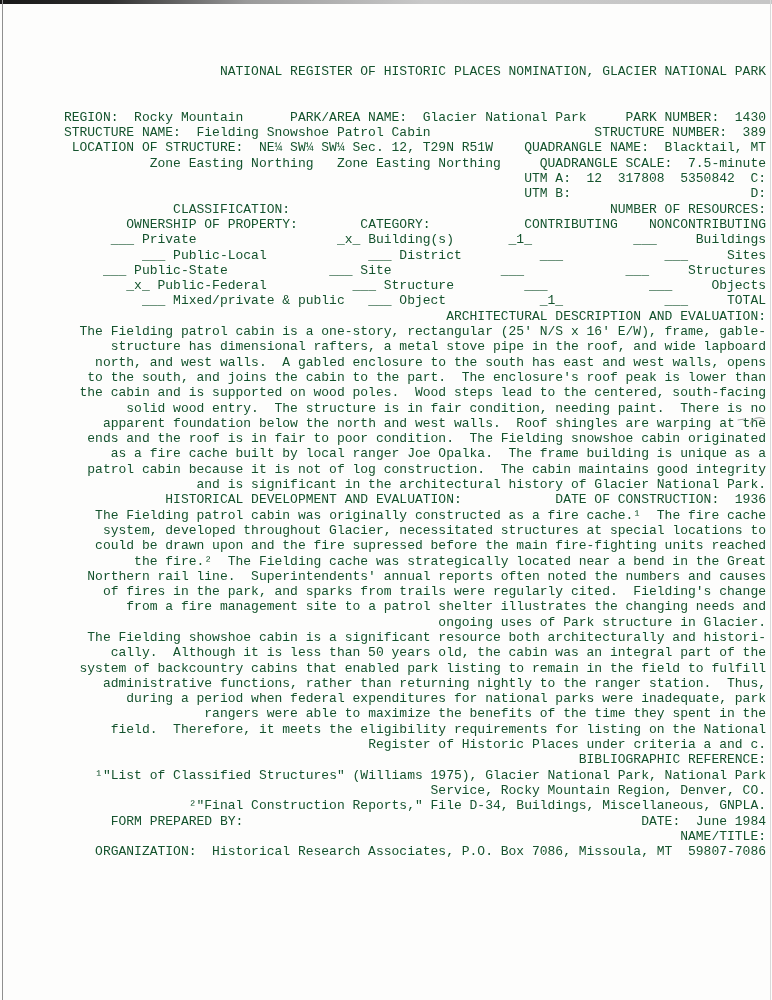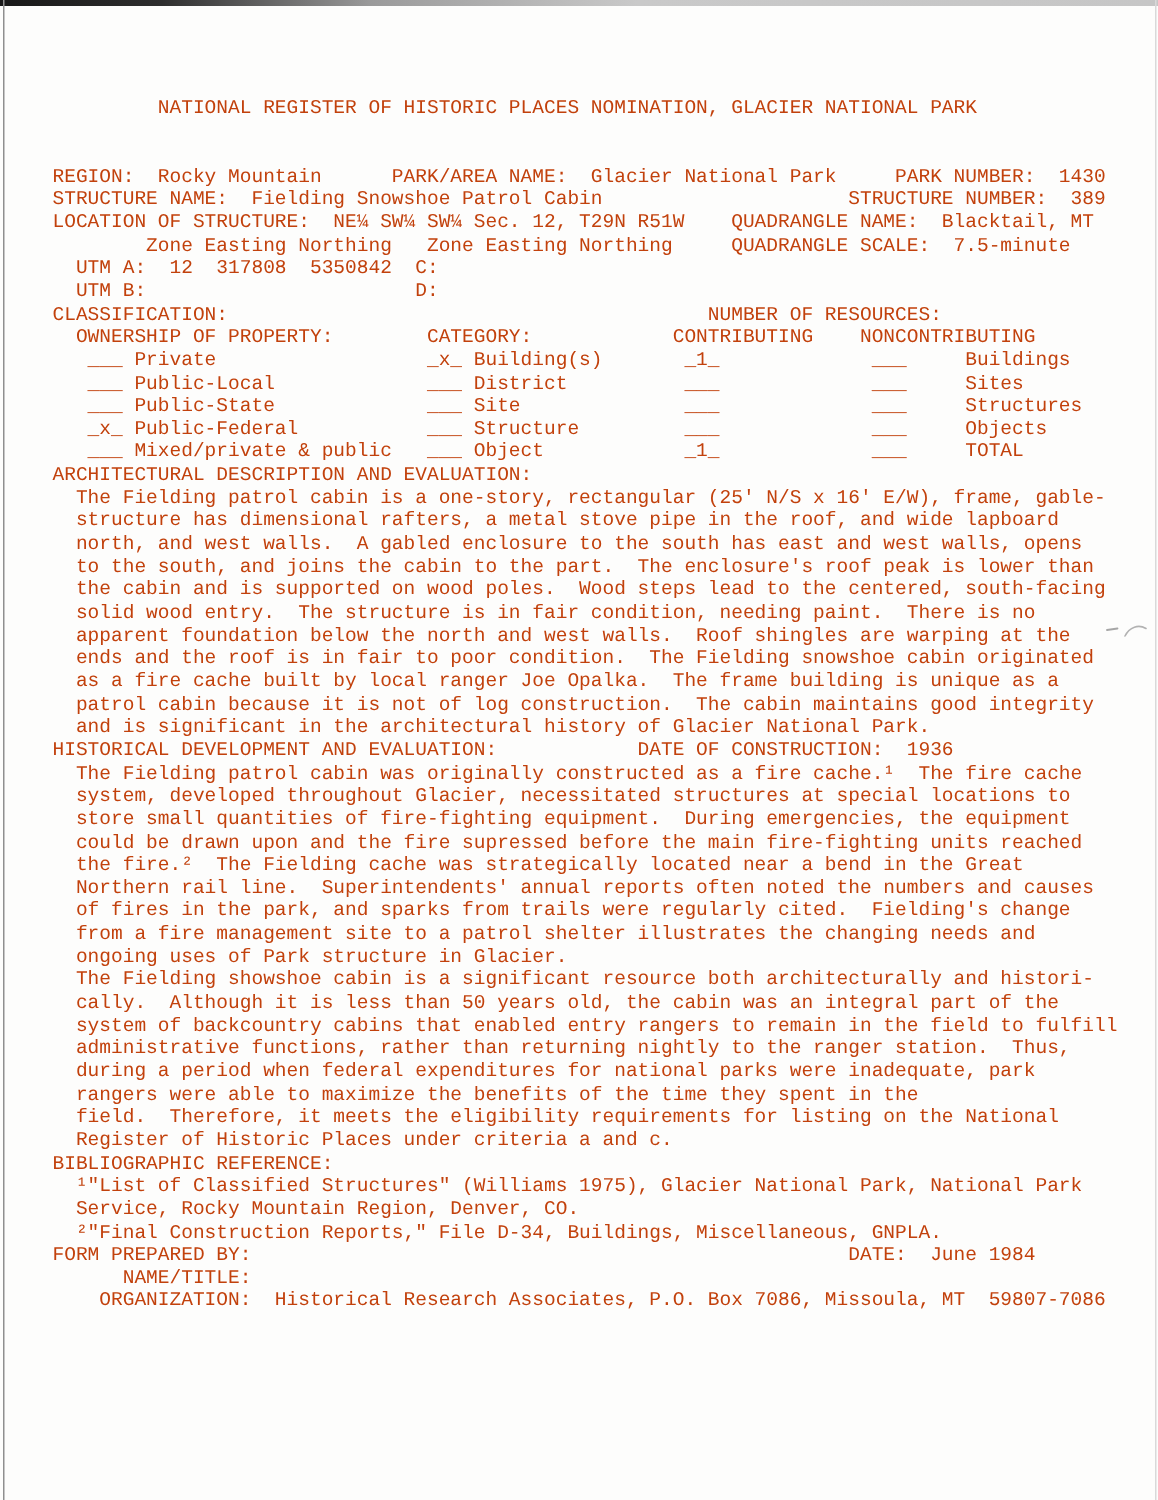--- a/index.html
+++ b/index.html
@@ -6,21 +6,22 @@
   .page {
     position: relative;
     width: 772px;
     height: 1000px;
     margin: 0;
     background: #fdfdfc;
     overflow: hidden;
     font-family: "Liberation Mono", "DejaVu Sans Mono", monospace;
     font-size: 13px;
     line-height: 15.3px;
-    color: #c2410c;
+    color: #14532d;
+    text-align: right;
   }
   .scan-top-edge {
     position: absolute; top: 0; left: 0; right: 0; height: 4px;
     background: linear-gradient(to right, #181818 0%, #2e2e2e 14%, #9a9a9a 32%, #c9c9c9 55%, #c6c6c6 100%);
   }
   .scan-left-edge {
     position: absolute; top: 0; bottom: 0; left: 2px; width: 1px;
     background: #8f8f8f;
   }
   .scan-right-edge {
@@ -82,32 +83,31 @@
         <div class="line">  apparent foundation below the north and west walls.  Roof shingles are warping at the</div>
         <div class="line">  ends and the roof is in fair to poor condition.  The Fielding snowshoe cabin originated</div>
         <div class="line">  as a fire cache built by local ranger Joe Opalka.  The frame building is unique as a</div>
         <div class="line">  patrol cabin because it is not of log construction.  The cabin maintains good integrity</div>
         <div class="line">  and is significant in the architectural history of Glacier National Park.</div>
       </div>
     <div class="section">
         <div class="line">HISTORICAL DEVELOPMENT AND EVALUATION:            DATE OF CONSTRUCTION:  1936</div>
         <div class="line">  The Fielding patrol cabin was originally constructed as a fire cache.¹  The fire cache</div>
         <div class="line">  system, developed throughout Glacier, necessitated structures at special locations to</div>
-        <div class="line">  store small quantities of fire-fighting equipment.  During emergencies, the equipment</div>
         <div class="line">  could be drawn upon and the fire supressed before the main fire-fighting units reached</div>
         <div class="line">  the fire.²  The Fielding cache was strategically located near a bend in the Great</div>
         <div class="line">  Northern rail line.  Superintendents' annual reports often noted the numbers and causes</div>
         <div class="line">  of fires in the park, and sparks from trails were regularly cited.  Fielding's change</div>
         <div class="line">  from a fire management site to a patrol shelter illustrates the changing needs and</div>
         <div class="line">  ongoing uses of Park structure in Glacier.</div>
       </div>
     <div class="section">
         <div class="line">  The Fielding showshoe cabin is a significant resource both architecturally and histori-</div>
         <div class="line">  cally.  Although it is less than 50 years old, the cabin was an integral part of the</div>
-        <div class="line">  system of backcountry cabins that enabled entry rangers to remain in the field to fulfill</div>
+        <div class="line">  system of backcountry cabins that enabled park listing to remain in the field to fulfill</div>
         <div class="line">  administrative functions, rather than returning nightly to the ranger station.  Thus,</div>
         <div class="line">  during a period when federal expenditures for national parks were inadequate, park</div>
         <div class="line">  rangers were able to maximize the benefits of the time they spent in the</div>
         <div class="line">  field.  Therefore, it meets the eligibility requirements for listing on the National</div>
         <div class="line">  Register of Historic Places under criteria a and c.</div>
       </div>
     <div class="section">
         <div class="line">BIBLIOGRAPHIC REFERENCE:</div>
         <div class="line">  ¹"List of Classified Structures" (Williams 1975), Glacier National Park, National Park</div>
         <div class="line">  Service, Rocky Mountain Region, Denver, CO.</div>

